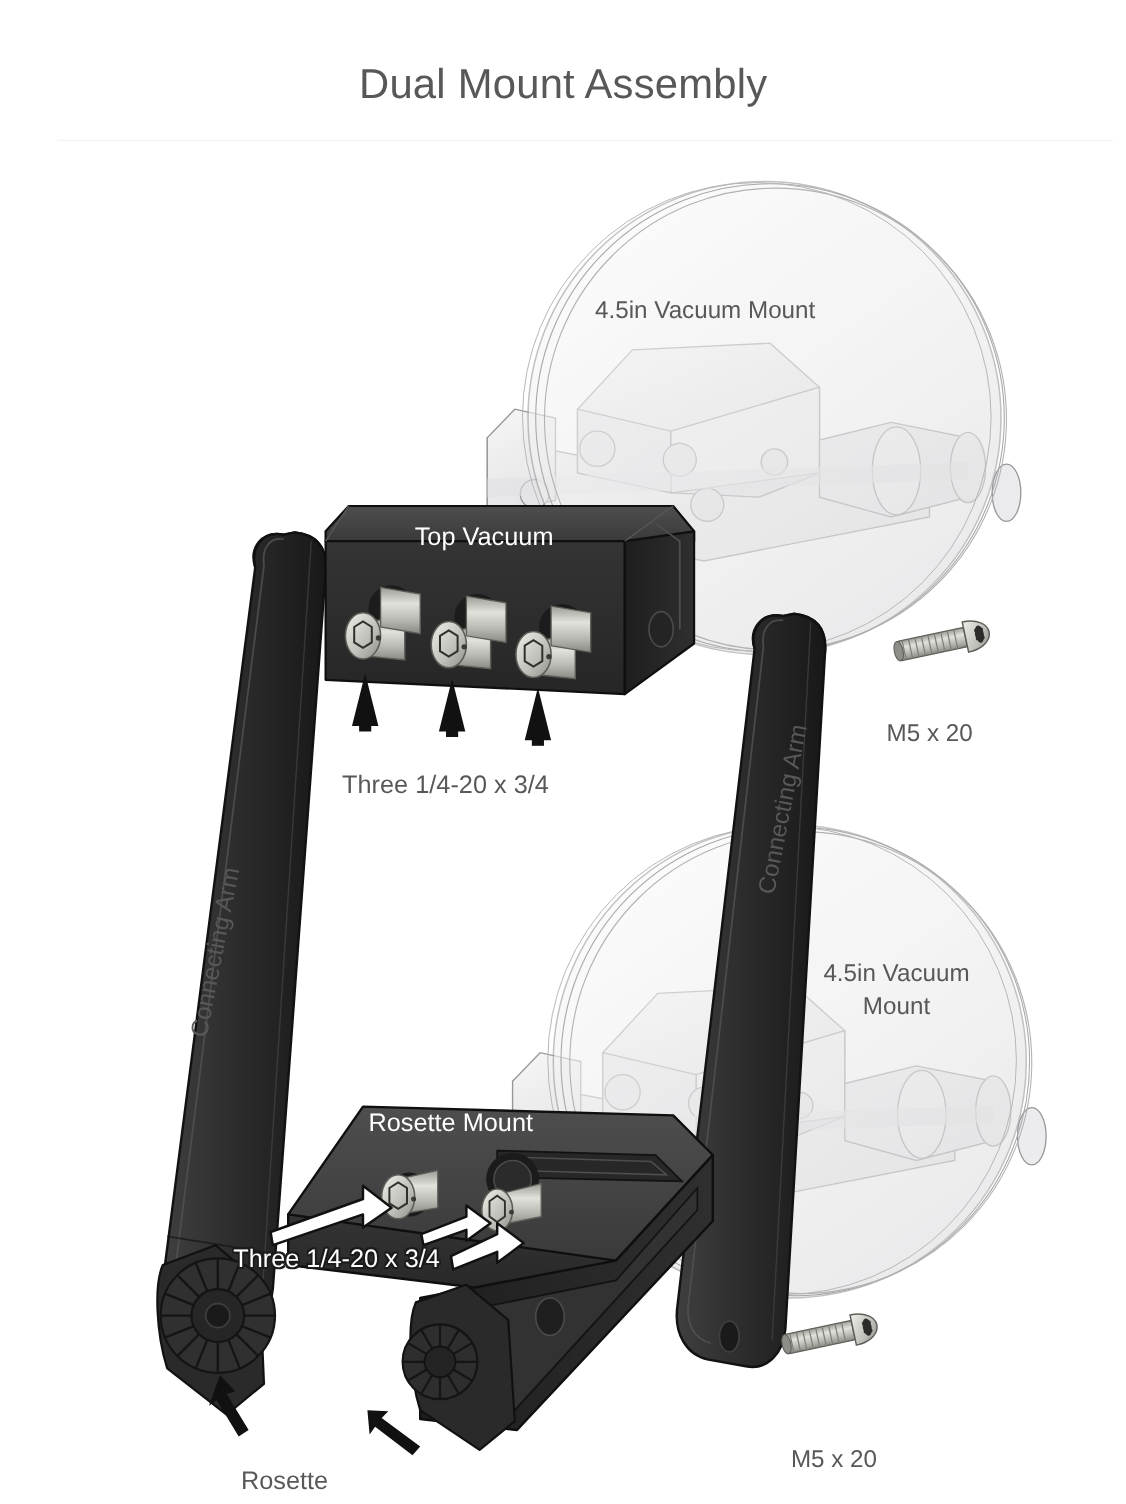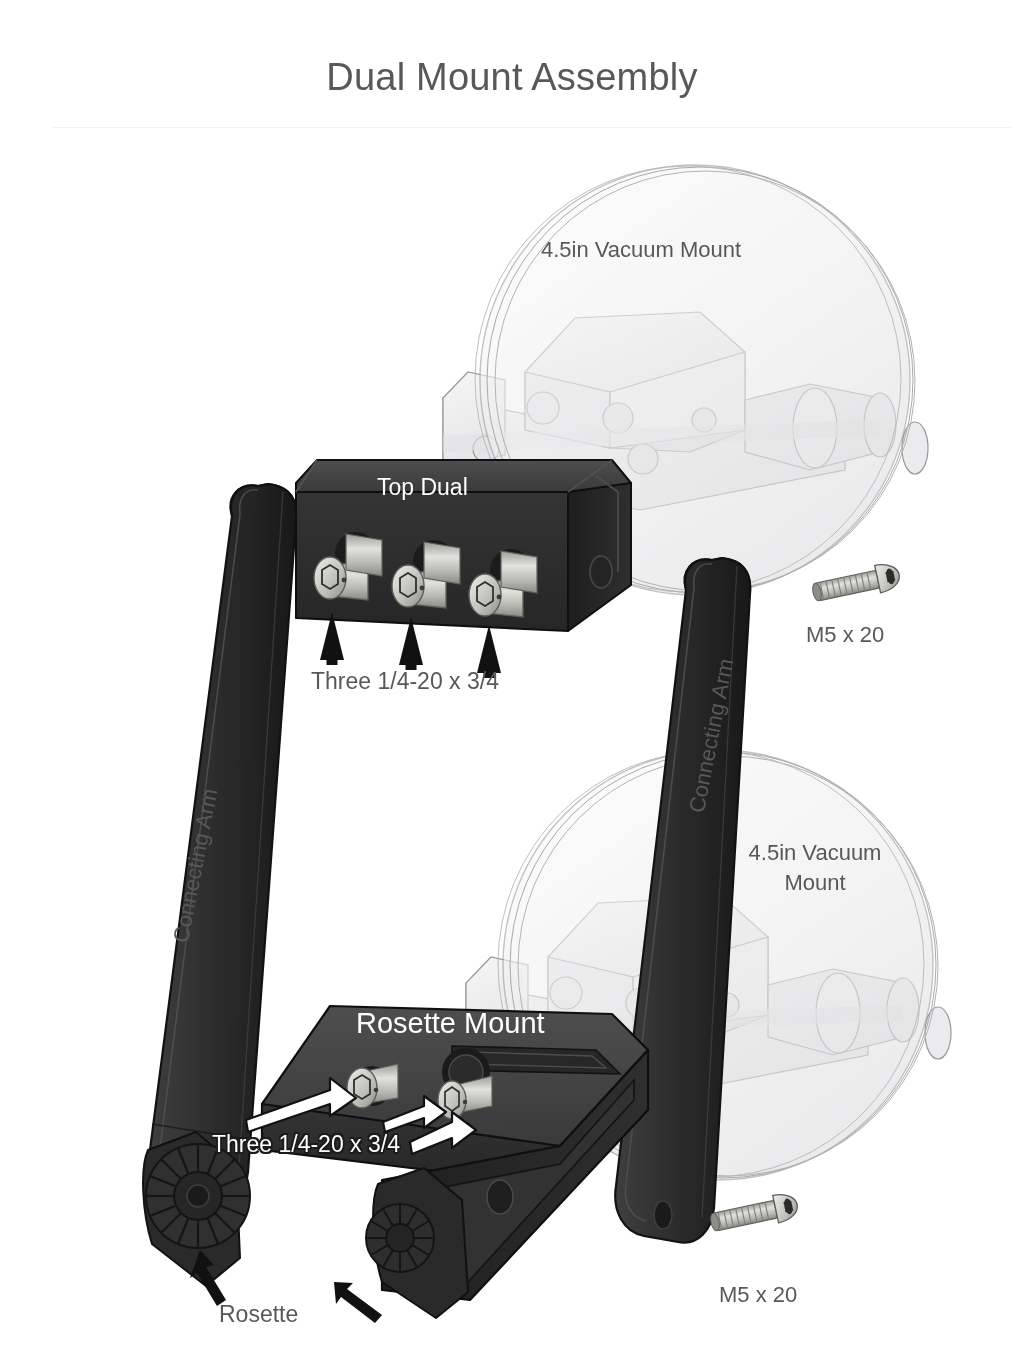--- a/index.html
+++ b/index.html
@@ -22,36 +22,36 @@
   .header-rule{
     position:absolute;left:52px;top:127px;width:960px;height:1px;
     background:#f2f2f3;
   }
 
   
   #scene{position:absolute;left:0;top:0;width:1024px;height:1367px;}
 
   
   .lbl{position:absolute;white-space:nowrap;}
-  .lbl-dark{color:#58585a;}
+  .lbl-dark{color:#58585a;margin-top:32px;}
   .lbl-white{
     color:#ffffff;
     text-shadow:
       -1.6px -1.6px 0 #1c1c1c, 1.6px -1.6px 0 #1c1c1c,
       -1.6px  1.6px 0 #1c1c1c, 1.6px  1.6px 0 #1c1c1c,
       -1.6px 0 0 #1c1c1c, 1.6px 0 0 #1c1c1c,
        0 -1.6px 0 #1c1c1c, 0 1.6px 0 #1c1c1c;
   }
   .lbl-white-plain{color:#ffffff;}
 
   #lbl-vac-top{left:541px;top:237px;font-size:22px;}
   #lbl-vac-bot{left:735px;top:838px;font-size:22px;text-align:center;line-height:30px;white-space:normal;width:160px;}
   #lbl-top-mount{left:377px;top:474px;font-size:23px;}
   #lbl-bolts-top{left:311px;top:668px;font-size:23px;}
-  #lbl-rosette-mount{left:356px;top:1007px;font-size:29px;}
+  #lbl-rosette-mount{left:335px;top:1007px;font-size:23px;}
   #lbl-bolts-ros{left:212px;top:1131px;font-size:23px;}
   #lbl-rosettes{left:219px;top:1301px;font-size:23px;}
   #lbl-m5-top{left:806px;top:622px;font-size:22px;}
   #lbl-m5-bot{left:719px;top:1282px;font-size:22px;}
 
   .lbl-rot{
     position:absolute;color:#58585a;white-space:nowrap;
     transform-origin:0 0;
   }
   #lbl-arm-left{
@@ -384,21 +384,21 @@
         <path d="M71,-4 L79,-4 M71,4 L79,4" stroke="#2c2c2a" stroke-width="2"></path>
       </g>
     </g>
 
   </svg>
 
   <div class="lbl lbl-dark" id="lbl-vac-top">4.5in Vacuum Mount</div>
 
   <div class="lbl lbl-dark" id="lbl-vac-bot">4.5in Vacuum Mount</div>
 
-  <div class="lbl lbl-white-plain" id="lbl-top-mount">Top Dual</div>
+  <div class="lbl lbl-white-plain" id="lbl-top-mount">Top Vacuum</div>
 
   <div class="lbl lbl-dark" id="lbl-bolts-top">Three 1/4-20 x 3/4</div>
 
   <div class="lbl lbl-white-plain" id="lbl-rosette-mount">Rosette Mount</div>
 
   <div class="lbl lbl-white" id="lbl-bolts-ros">Three 1/4-20 x 3/4</div>
 
   <div class="lbl lbl-dark" id="lbl-rosettes">Rosette</div>
 
   <div class="lbl lbl-dark" id="lbl-m5-top">M5  x 20</div>

